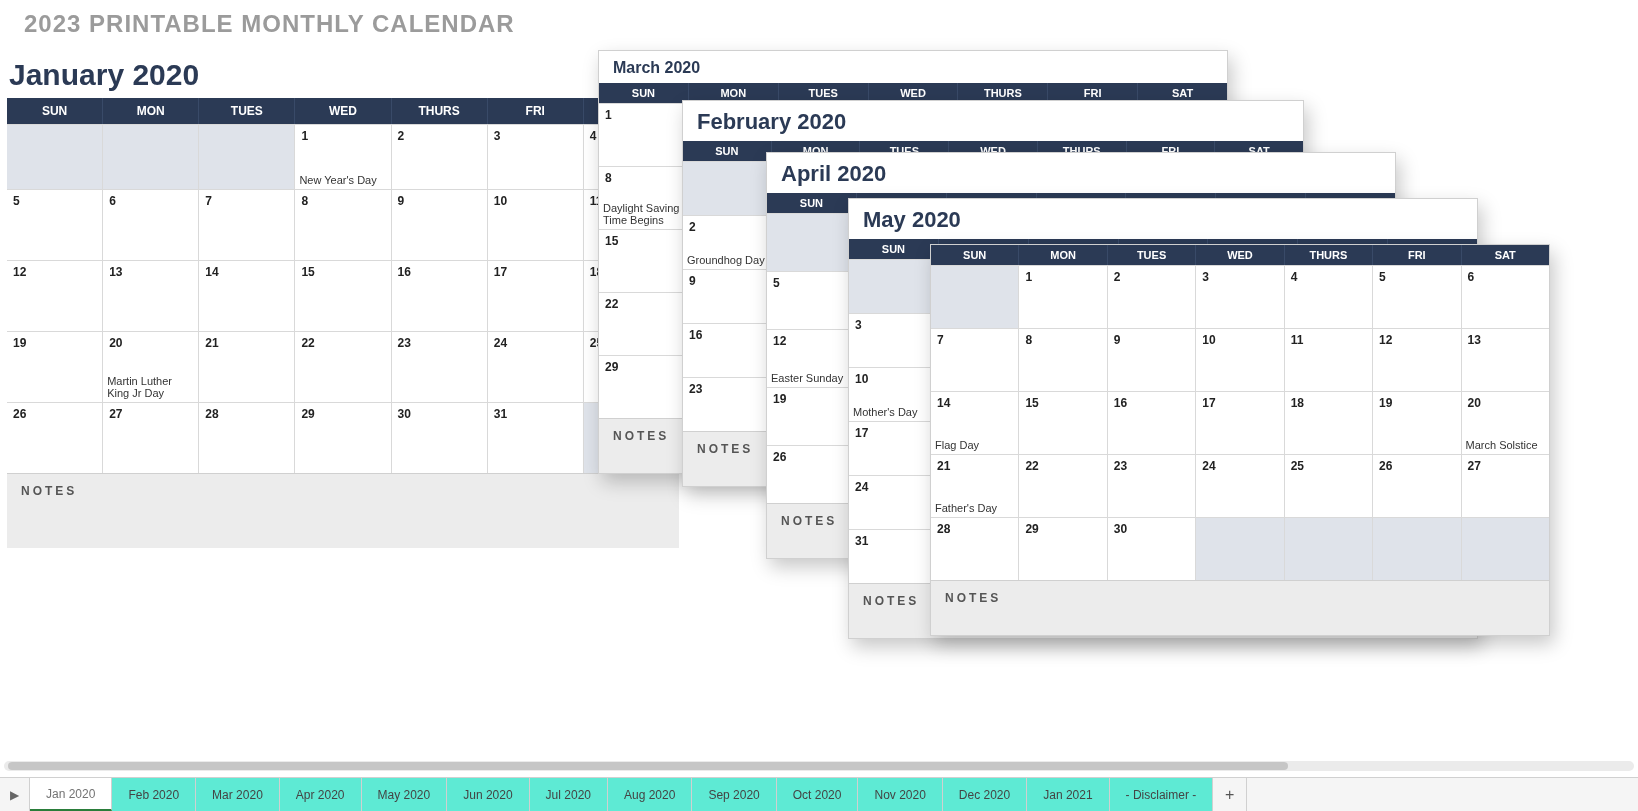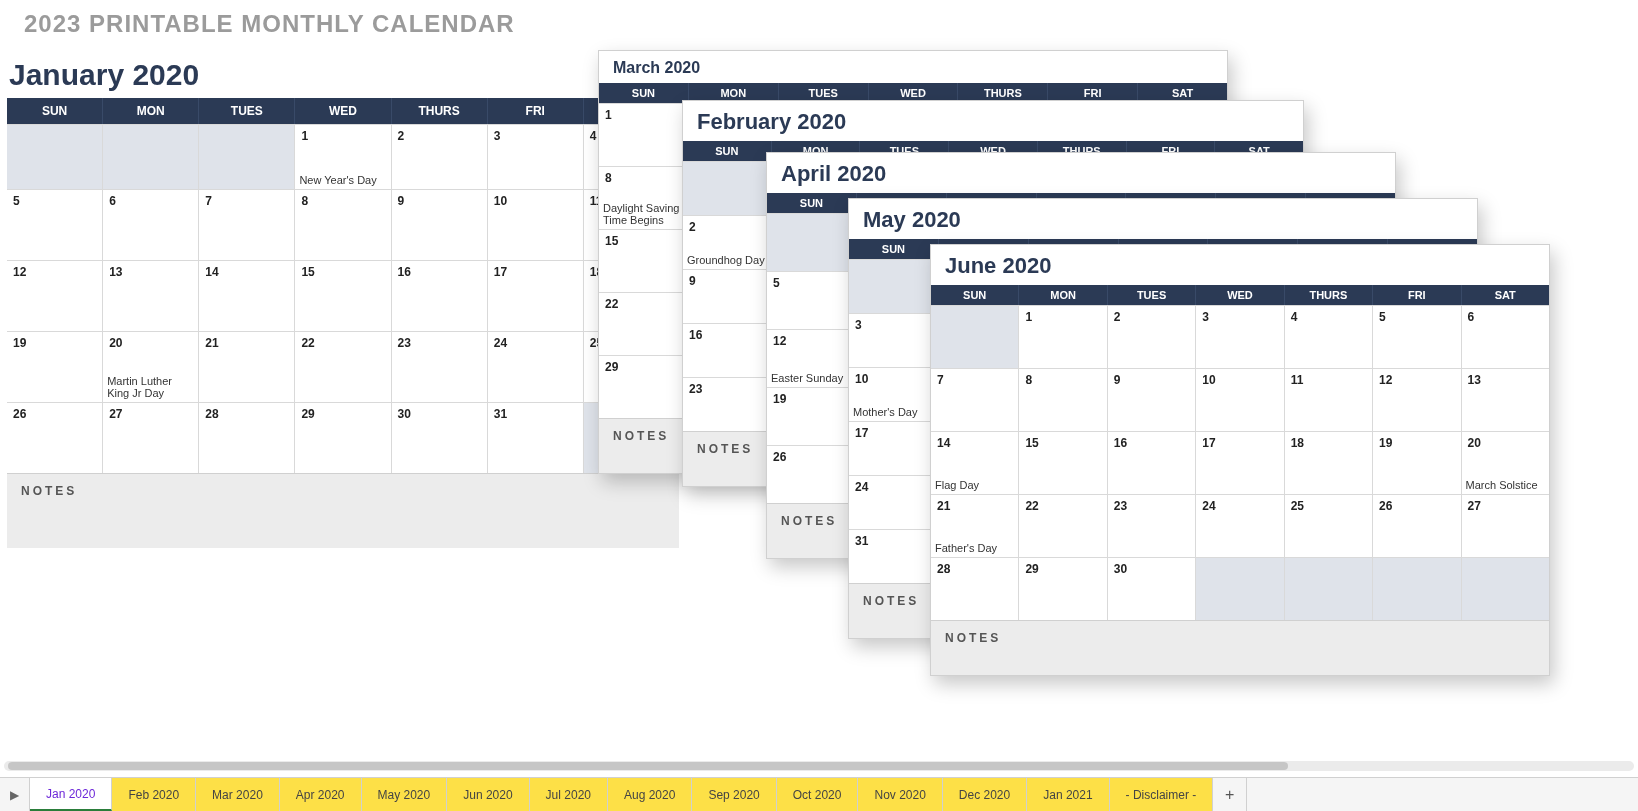--- a/index.html
+++ b/index.html
@@ -56,22 +56,22 @@
   #jun { top: 244px; left: 930px; width: 620px; }
   #jun .cal-title { font-size: 22px; }
   #jun .row .cell { height: 62px; }
 
   
   .scroll-track { position: absolute; bottom: 40px; left: 4px; right: 4px; height: 10px; background: #ebebeb; border-radius: 5px; }
   .scroll-thumb { position: absolute; top: 1px; left: 4px; width: 1280px; height: 8px; background: #c6c6c6; border-radius: 4px; }
 
   .tabbar { position: absolute; bottom: 0; left: 0; right: 0; height: 34px; background: #f5f5f5; border-top: 1px solid #d0d0d0; display: flex; align-items: stretch; }
   .tab-nav { width: 30px; display: flex; align-items: center; justify-content: center; color: #666; font-size: 12px; border-right: 1px solid #d0d0d0; }
-  .tab { padding: 0 16px; display: flex; align-items: center; font-size: 12px; color: #444; border-right: 1px solid #d0d0d0; background: #fde047; cursor: pointer; white-space: nowrap; }
-  .tab.active { background: #fff; color: #6d28d9; border-bottom: 2px solid #2a7d3a; }
+  .tab { padding: 0 16px; display: flex; align-items: center; font-size: 12px; color: #444; border-right: 1px solid #d0d0d0; background: #5eead4; cursor: pointer; white-space: nowrap; }
+  .tab.active { background: #fff; color: #737373; border-bottom: 2px solid #2a7d3a; }
   .tab-add { width: 34px; display: flex; align-items: center; justify-content: center; font-size: 16px; color: #555; border-right: 1px solid #d0d0d0; cursor: pointer; }
 </style>
 </head>
 <body>
 
 <div class="page-title">2023 PRINTABLE MONTHLY CALENDAR</div>
 
 <div class="cal" id="jan">
   <div class="cal-title">January 2020</div>
   <div class="hdr">
@@ -690,21 +690,20 @@
         <div class="cell blank"></div>
         <div class="cell blank"></div>
         <div class="cell blank"></div>
         <div class="cell blank"></div>
       </div>
     </div>
   <div class="notes-box">NOTES</div>
 </div>
 
 <div class="cal" id="jun">
-  <div class="cal-title">June 2020</div>
   <div class="hdr">
       <div>SUN</div>
       <div>MON</div>
       <div>TUES</div>
       <div>WED</div>
       <div>THURS</div>
       <div>FRI</div>
       <div>SAT</div>
     </div>
   <div class="grid">

